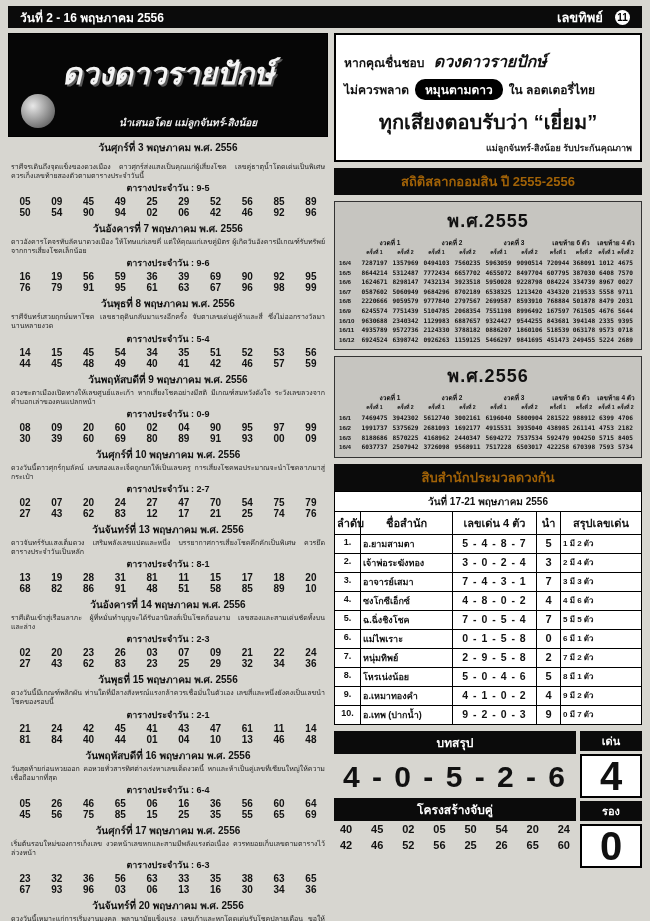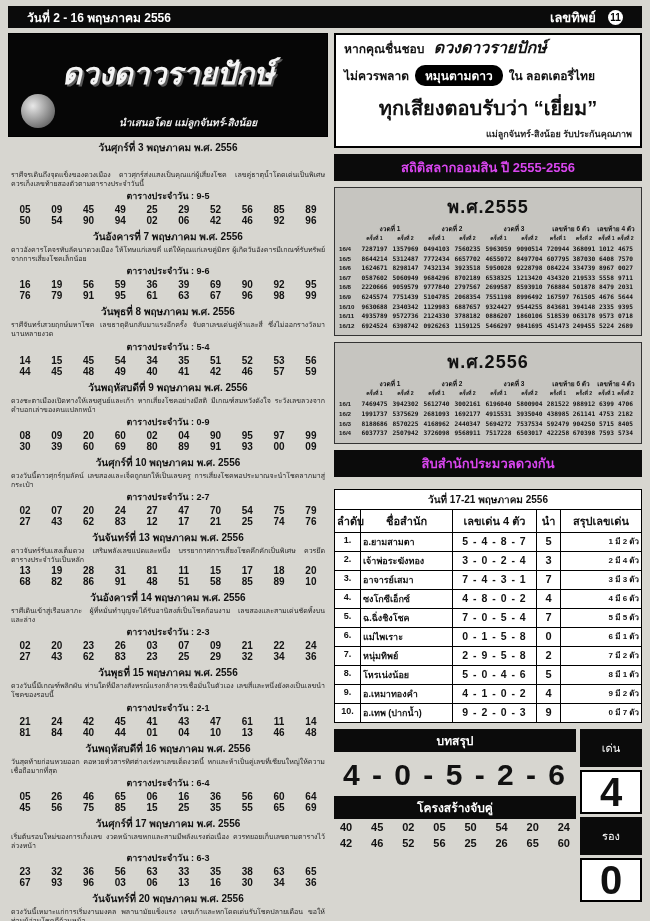--- a/index.html
+++ b/index.html
@@ -1,20 +1,20 @@
 <!DOCTYPE html>
 <html><head>
 <meta charset="utf-8">
 <style>
   html,body{margin:0;padding:0;background:#9a9a94;}
   .page{width:650px;height:921px;background:#d7d6d0;overflow:hidden;position:relative;
         font-family:"Liberation Sans",sans-serif;color:#111;box-sizing:border-box;padding:6px 8px;}
   
   .topbar{background:#0b0b0b;color:#fff;display:flex;justify-content:space-between;align-items:center;
-          padding:2px 19px;font-weight:bold;font-size:12px;height:18px;}
+          padding:2px 12px;font-weight:bold;font-size:12px;height:18px;}
   .tb-right{display:flex;align-items:center;gap:12px;font-size:13px;}
   .pagenum{background:#fff;color:#000;border-radius:50%;width:15px;height:15px;display:inline-flex;
            align-items:center;justify-content:center;font-size:10px;font-weight:bold;}
   .cols{display:flex;gap:6px;margin-top:5px;}
   .leftcol{width:320px;flex:none;}
   .rightcol{flex:1;min-width:0;}
   
   .logo{height:102px;background:#060606;border:1px solid #000;position:relative;overflow:hidden;}
   .logo-title{padding-top:16px;text-align:center;font-family:"DejaVu Serif",serif;font-style:italic;
               font-weight:bold;font-size:30px;color:#f4f4f4;text-shadow:2px 2px 0 #5a5a5a;}
@@ -24,67 +24,67 @@
            font-style:italic;font-size:10px;font-weight:bold;}
   
   .day{margin-top:3px;}
   .day-title{text-align:center;font-size:10px;font-weight:bold;margin:2px 0 1px;}
   .day-text{font-size:7px;line-height:1.3;text-align:justify;margin:0 3px 1px;color:#1c1c1c;
             max-height:28px;overflow:hidden;overflow-wrap:anywhere;}
   .day-caption{text-align:center;font-size:9px;font-weight:bold;margin:1px 0;}
   .numrow{display:flex;justify-content:space-between;padding:0 5px;}
   .num{font-weight:bold;font-size:10px;width:24px;text-align:center;}
   
-  .adbox{border:2px solid #000;background:#fff;padding:0 8px 5px;}
+  .adbox{border:2px solid #000;background:#fff;padding:14px 8px 5px;}
   .ad1{font-size:12px;font-weight:bold;}
   .ad-brand{font-family:"DejaVu Serif",serif;font-style:italic;font-weight:bold;font-size:16px;margin-left:6px;}
   .ad2{font-size:12px;font-weight:bold;margin-top:5px;display:flex;align-items:center;gap:6px;}
   .pill{background:#000;color:#fff;border-radius:10px;padding:1px 10px;font-size:12px;}
   .ad3{font-size:20px;font-weight:bold;text-align:center;margin:6px 0 3px;}
   .ad4{font-size:9px;text-align:right;font-weight:bold;color:#222;}
   
-  .bar{background:#0b0b0b;color:#d946ef;text-align:center;font-weight:bold;font-size:13px;
+  .bar{background:#0b0b0b;color:#a16207;text-align:center;font-weight:bold;font-size:13px;
        padding:3px 0;margin-top:6px;}
   
   .statpanel{background:#c6c5c0;border:1px solid #333;margin-top:6px;padding:2px 4px 5px;}
   .year{text-align:center;font-size:18px;font-weight:bold;letter-spacing:1px;margin:2px 0 3px;}
   .stat-head{display:flex;font-weight:bold;}
   .groups{font-size:6.5px;}
   .subs{font-size:5.2px;margin-bottom:2px;}
   .sgroup,.ssub{text-align:center;overflow:hidden;white-space:nowrap;flex:none;}
   .g0,.g1,.g2{width:62px;}.g3{width:52px;}.g4{width:38px;}
   .sw0,.sw1,.sw2,.sw3,.sw4,.sw5{width:31px;}
   .sw6,.sw7{width:26px;}
   .sw8,.sw9{width:19px;}
   .sdate{width:20px;flex:none;font-size:6.2px;font-weight:bold;font-family:"Liberation Sans",sans-serif;}
   .srow{display:flex;font-family:"DejaVu Sans Mono",monospace;font-size:6.2px;font-weight:bold;line-height:1.55;}
   .snum{text-align:center;overflow:hidden;white-space:nowrap;flex:none;}
   
   .bureau-sub{background:#fff;border:1px solid #000;border-bottom:none;text-align:center;
-              font-size:10px;font-weight:bold;padding:2px 0;margin-top:12px;}
+              font-size:10px;font-weight:bold;padding:2px 0;margin-top:0;}
   .btable{border:1px solid #000;background:#fff;}
   .bhead,.brow{display:flex;border-bottom:1px solid #000;align-items:stretch;}
   .brow:last-child{border-bottom:none;}
   .bhead span,.brow span{border-right:1px solid #000;padding:2px 2px;box-sizing:border-box;}
   .bhead span:last-child,.brow span:last-child{border-right:none;}
   .bhead{font-size:11px;font-weight:bold;text-align:center;background:#fff;}
   .h-no{width:26px;}.h-name{width:92px;}.h-dig{width:84px;}.h-lead{width:24px;}.h-sum{flex:1;}
   .bno{width:26px;text-align:center;font-weight:bold;font-size:9px;}
   .bname{width:92px;font-weight:bold;font-size:9px;white-space:nowrap;overflow:hidden;}
   .bdigits{width:84px;text-align:center;font-weight:bold;font-size:10.5px;letter-spacing:1px;}
   .blead{width:24px;text-align:center;font-weight:bold;font-size:11px;}
-  .bsum{flex:1;font-size:8px;font-weight:bold;text-align:right;white-space:nowrap;overflow:hidden;}
+  .bsum{flex:1;font-size:8px;font-weight:bold;text-align:left;white-space:nowrap;overflow:hidden;}
   
   .sumflex{display:flex;gap:4px;margin-top:6px;}
   .sumleft{flex:1;min-width:0;}
   .sumright{width:62px;flex:none;display:flex;flex-direction:column;gap:3px;}
   .bar2{background:#0b0b0b;color:#fff;font-weight:bold;text-align:center;font-size:12px;padding:2px 0;}
   .bigdigits{font-size:30px;font-weight:bold;text-align:center;letter-spacing:2px;padding:6px 0 4px;}
   .prow{display:flex;justify-content:space-between;padding:2px 6px;font-weight:bold;font-size:11px;}
-  .sr-label{background:#0b0b0b;color:#fff;text-align:center;font-weight:normal;font-size:11px;padding:10px 0;}
+  .sr-label{background:#0b0b0b;color:#fff;text-align:center;font-weight:bold;font-size:11px;padding:1px 0;}
   .bigbox{border:2px solid #000;background:#fff;text-align:center;font-size:40px;font-weight:bold;
           flex:1;display:flex;align-items:center;justify-content:center;line-height:1;}
 </style>
 </head>
 <body>
 
 <div class="page">
 
   <div class="topbar">
     <span class="tb-left">วันที่ 2 - 16 พฤษภาคม 2556</span>
@@ -97,21 +97,21 @@
   <div class="cols">
 
     <div class="leftcol">
       <div class="logo">
         <div class="logo-title">ดวงดาวรายปักษ์</div>
         <div class="lion"></div>
         <div class="logo-by">นำเสนอโดย แม่ลูกจันทร์-สิงน้อย</div>
       </div>
       <div>
           <section class="day">
-            <h3 class="day-title" style="margin: 2px 0px 15px;">วันศุกร์ที่ 3 พฤษภาคม พ.ศ. 2556</h3>
+            <h3 class="day-title" style="margin: 2px 0px 7px;">วันศุกร์ที่ 3 พฤษภาคม พ.ศ. 2556</h3>
             <p class="day-text">ราศีจรเดินถึงจุดแข็งของดวงเมือง ดาวศุกร์ส่งแสงเป็นคุณแก่ผู้เสี่ยงโชค เลขคู่ธาตุน้ำโดดเด่นเป็นพิเศษ ควรเก็งเลขท้ายสองตัวตามตารางประจำวันนี้</p>
             <div class="day-caption">ตารางประจำวัน : 9-5</div>
             <div>
               <div class="numrow">
                 <span class="num">05</span>
                 <span class="num">09</span>
                 <span class="num">45</span>
                 <span class="num">49</span>
                 <span class="num">25</span>
                 <span class="num">29</span>
@@ -254,20 +254,21 @@
                 <span class="num">21</span>
                 <span class="num">25</span>
                 <span class="num">74</span>
                 <span class="num">76</span>
               </div>
             </div>
           </section>
           <section class="day">
             <h3 class="day-title" style="margin: 2px 0px 1px;">วันจันทร์ที่ 13 พฤษภาคม พ.ศ. 2556</h3>
             <p class="day-text">ดาวจันทร์รับแสงเต็มดวง เสริมพลังเลขแปดและหนึ่ง บรรยากาศการเสี่ยงโชคคึกคักเป็นพิเศษ ควรยึดตารางประจำวันเป็นหลัก</p>
+            <div class="day-caption">ตารางประจำวัน : 8-1</div>
             <div>
               <div class="numrow">
                 <span class="num">13</span>
                 <span class="num">19</span>
                 <span class="num">28</span>
                 <span class="num">31</span>
                 <span class="num">81</span>
                 <span class="num">11</span>
                 <span class="num">15</span>
                 <span class="num">17</span>

